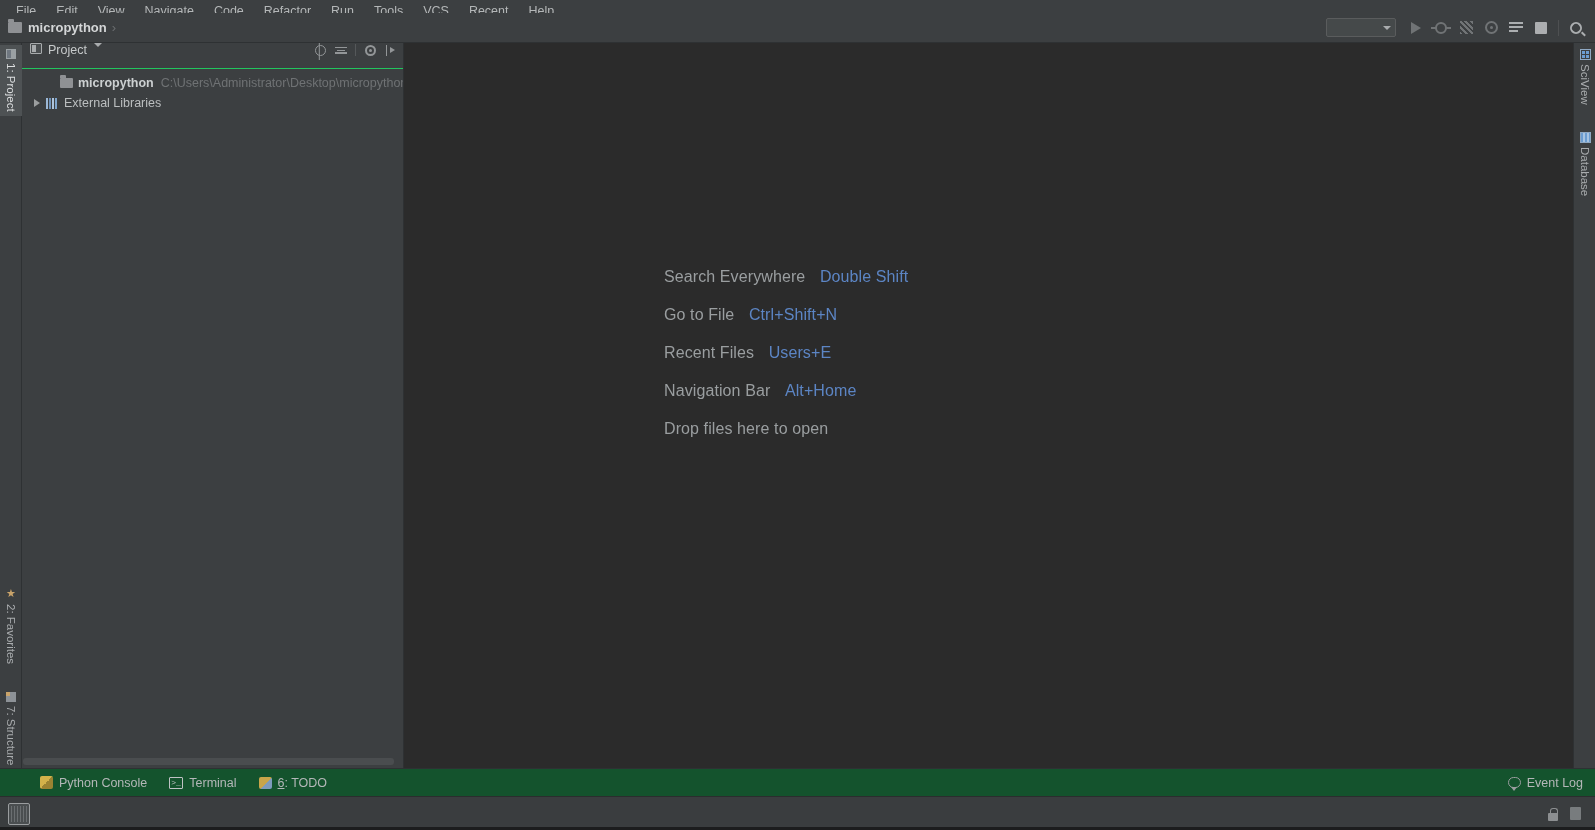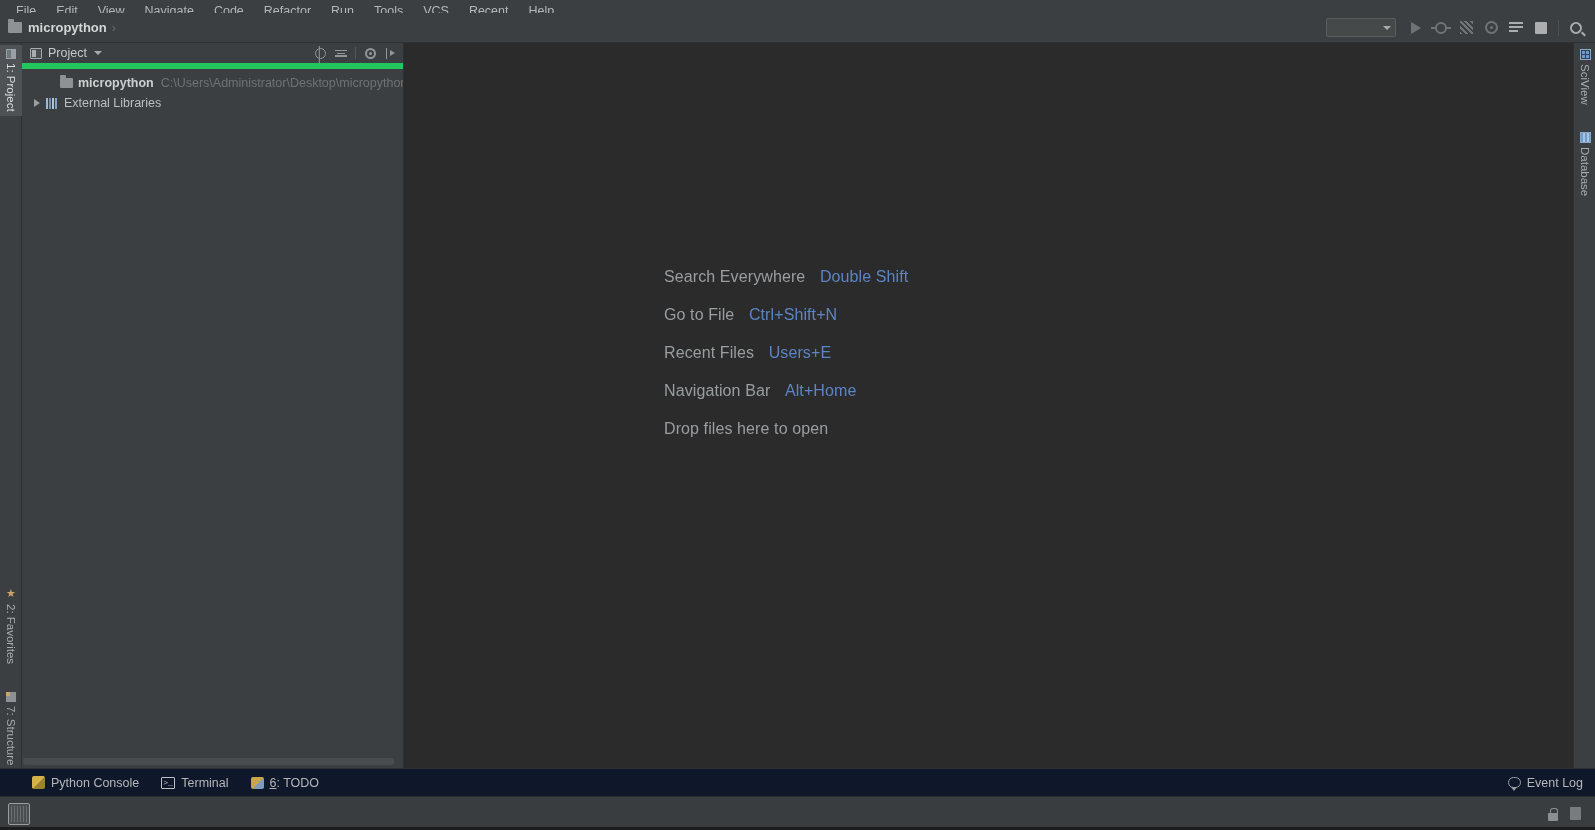--- a/index.html
+++ b/index.html
@@ -173,23 +173,23 @@
   }
 
   
   .projpanel {
     position: absolute; top: 43px; left: 22px; width: 382px; height: 725px;
     background: #3c3f41;
     border-right: 1px solid #2e3133;
     display: flex; flex-direction: column;
   }
   .projheader {
-    height: 26px; display: flex; align-items: center;
+    height: 26px; display: flex; align-items: flex-start;
     padding: 0 5px 0 8px;
-    border-bottom: 6px solid #22c55e;
+    border-bottom: 1px solid #22c55e;
   }
   .proj-ico {
     width: 12px; height: 11px; border: 1px solid #a8abad; border-radius: 1px;
     margin-right: 6px; position: relative; background: #4a4e50;
   }
   .proj-ico::after {
     content: ""; position: absolute; left: 1px; top: 1px;
     width: 4px; height: 7px; background: #a8abad;
   }
   .projheader-title { font-size: 12.5px; color: #c6c9ca; }
@@ -292,24 +292,24 @@
   .wrow {
     font-size: 16px; color: #9a9ea0;
     white-space: nowrap;
     letter-spacing: .1px;
   }
   .wkey { color: #5c85c4; margin-left: 10px; }
 
   
   .bottombar {
     position: absolute; left: 0; top: 768px; width: 1595px; height: 28px;
-    background: #0f172a;
+    background: #14532d;
     border-top: 1px solid #2e3133;
     display: flex; align-items: center;
-    padding-left: 32px;
+    padding-left: 40px;
   }
   .bbtn {
     display: flex; align-items: center; gap: 6px;
     font-size: 12.5px; color: #b4b7b8;
     margin-right: 22px;
     white-space: nowrap;
   }
   .py-ico {
     width: 13px; height: 13px; flex: none; border-radius: 2px;
     background: linear-gradient(135deg, #d3b24a 0 50%, #9b8332 50% 100%);

